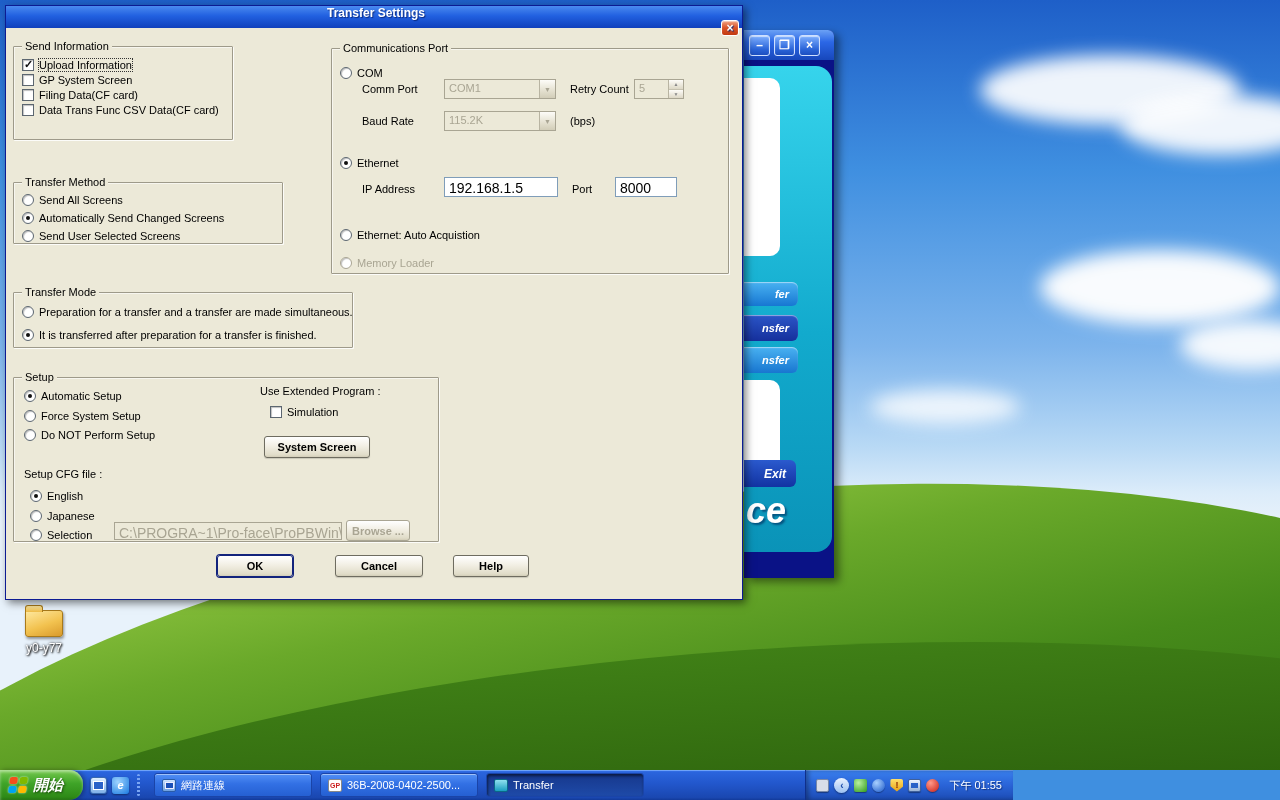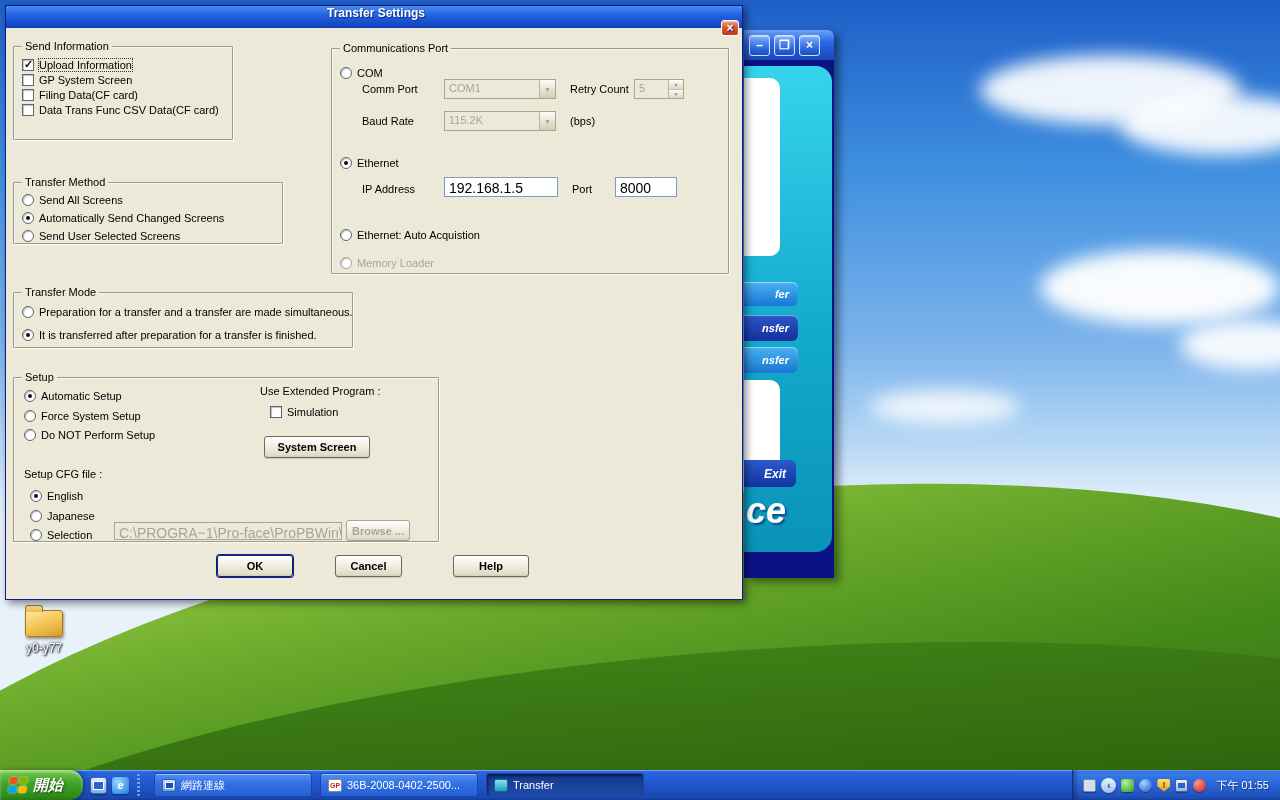--- a/index.html
+++ b/index.html
@@ -95,21 +95,21 @@
 
   .btn { position:absolute; height:22px; border:1px solid #6e6c60; border-radius:3px; font-size:11px;
     background:linear-gradient(#ffffff,#f2efe4 45%,#e0dcc8 90%,#d2cdb8); text-align:center;
     display:flex; align-items:center; justify-content:center; cursor:pointer;
     box-shadow:0 1px 1px rgba(0,0,0,.15);font-weight:bold; }
   .btn.default { border:1px solid #12237c; box-shadow:0 0 0 1px #12237c; }
   .btn.off { color:#a9a593; border-color:#a9a593; box-shadow:none; cursor:default; }
   .static { position:absolute; white-space:nowrap;text-align:center; }
 
   
-  .taskbar { position:absolute; left:0; bottom:0; width:1280px; height:30px; display:flex; align-items:center;
+  .taskbar { position:absolute; left:0; bottom:0; width:1013px; height:30px; display:flex; align-items:center;
     background:linear-gradient(180deg,#3a77ec 0%,#2a64dd 8%,#2257cc 45%,#1a47b0 92%,#123a9a 100%);
     box-shadow:inset 0 1px 0 #6ea2f8; z-index:50; }
   .start { flex:0 0 auto; height:30px; display:flex; align-items:center; gap:6px; padding:0 20px 0 9px;
     background:linear-gradient(180deg,#76c94e 0%,#3fa428 45%,#2e8a17 90%,#257312 100%);
     border-radius:0 14px 14px 0; color:#fff; font-weight:bold; font-style:italic; font-size:15px;
     text-shadow:1px 1px 2px #1b4d0c; box-shadow:inset 0 2px 3px rgba(255,255,255,.45), 2px 0 5px rgba(0,0,0,.35); cursor:pointer; }
   .flag { width:18px; height:16px; display:grid; grid-template:1fr 1fr / 1fr 1fr; gap:2px; transform:skewX(-8deg); }
   .flag i { border-radius:2px; box-shadow:0 0 2px rgba(255,255,255,.8); }
   .flag .r { background:#f34f1c; } .flag .g { background:#7fba00; } .flag .b { background:#00a4ef; } .flag .y { background:#ffb900; }
   .ql { display:flex; align-items:center; gap:5px; padding:0 7px; }
@@ -325,21 +325,21 @@
     </div>
     <div class="row" style="left:16px; top:149px;">
       <span class="radio"></span>
       <span class="lbl">Selection</span>
     </div>
     <div class="field off" style="left:100px; top:144px; width:228px; height:18px;">C:\PROGRA~1\Pro-face\ProPBWin\protocol\gp</div>
     <div class="btn off" style="left:332px; top:142px; width:64px; height:21px;">Browse ...</div>
   </div>
 
   <div class="btn default" style="left:211px; top:549px; width:76px;">OK</div>
-  <div class="btn" style="left:329px; top:549px; width:67px;">Cancel</div>
+  <div class="btn" style="left:329px; top:549px; width:88px;">Cancel</div>
   <div class="btn" style="left:447px; top:549px; width:76px;">Help</div>
 </div>
 
 <div class="taskbar">
   <div class="start">
     <span class="flag">
         <i class="r"></i>
         <i class="g"></i>
         <i class="b"></i>
         <i class="y"></i>

